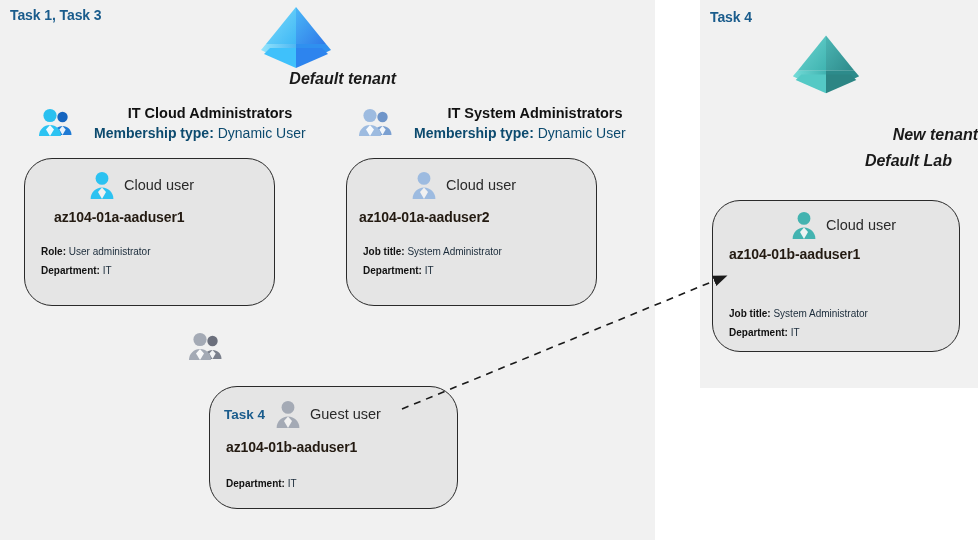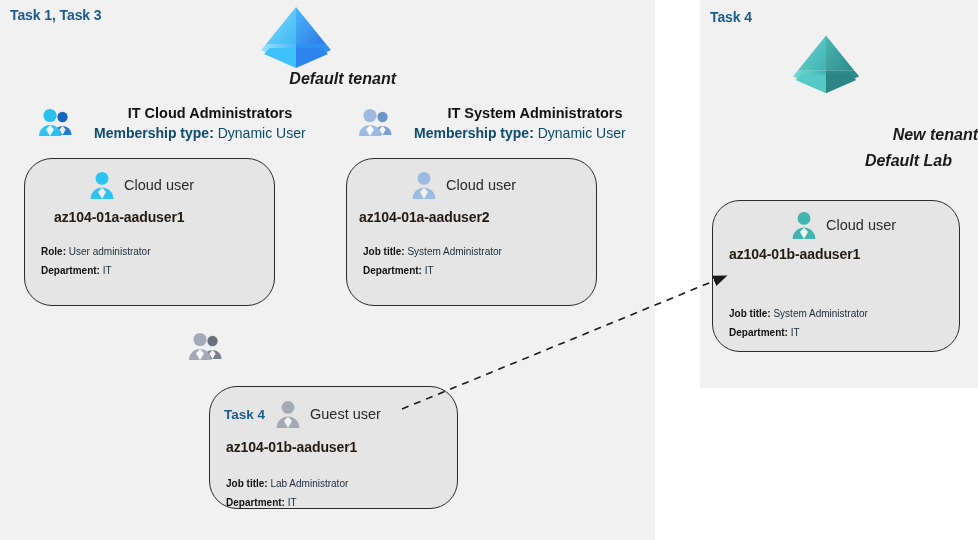--- a/index.html
+++ b/index.html
@@ -268,24 +268,20 @@
         <circle cx="15" cy="8.4" r="6.4" fill="#a4aab5"></circle>
         <path d="M3.6 29c0-6.3 5.1-11.4 11.4-11.4S26.4 22.7 26.4 29z" fill="#a4aab5"></path>
         <path d="M15 17.6l-4 4.4 4 6.9 4-6.9z" fill="#f1f1f1"></path>
       </svg>
     </span>
     <span class="user-kind">Guest user</span>
   </div>
   <div class="card-username" style="left:16px;top:52px;">az104-01b-aaduser1</div>
   <div class="card-props" style="left:16px;top:87px;">
     <div>
-      <b>Job title:</b>
-      <span>Lab Administrator</span>
-    </div>
-    <div>
       <b>Department:</b>
       <span>IT</span>
     </div>
   </div>
 </div>
 
 <div class="card" style="left:712px;top:200px;width:248px;height:152px;">
   <div class="card-head" style="left:76px;top:9px;">
     <span class="user-icon">
       <svg width="30" height="30" viewBox="0 0 30 30">

